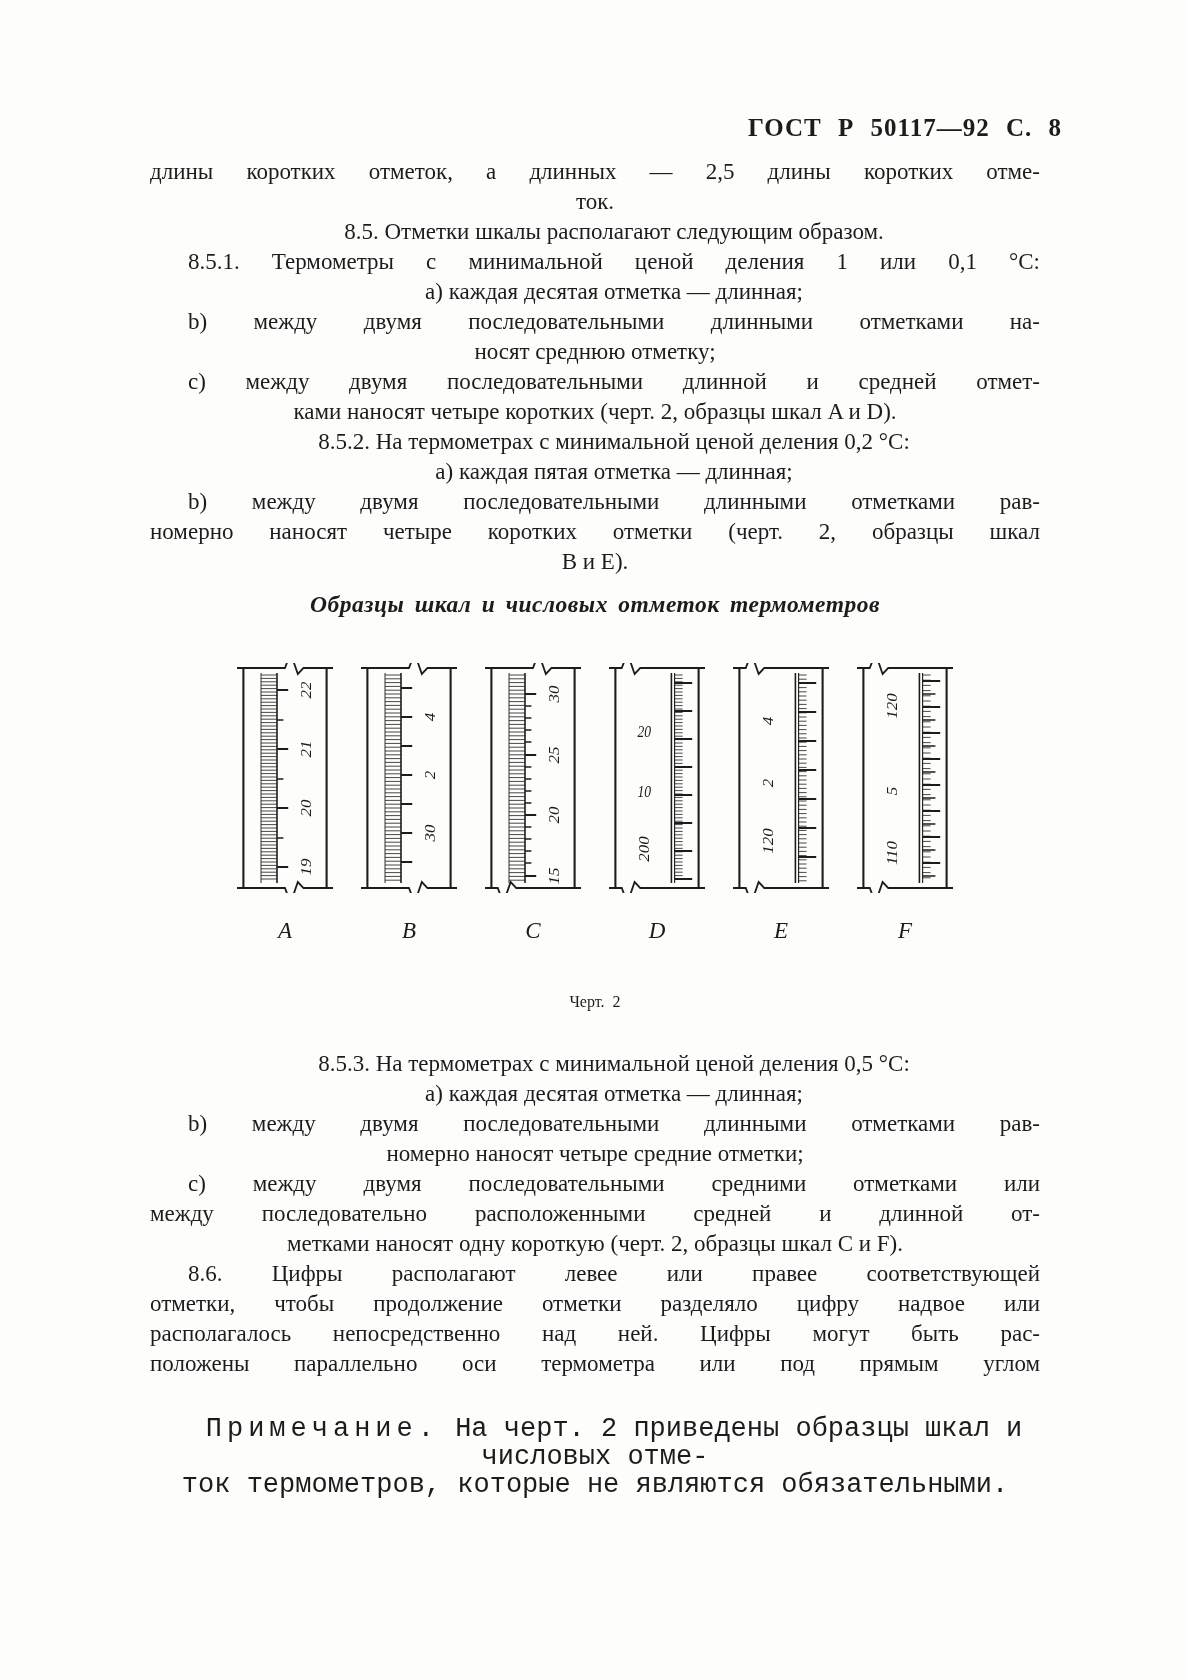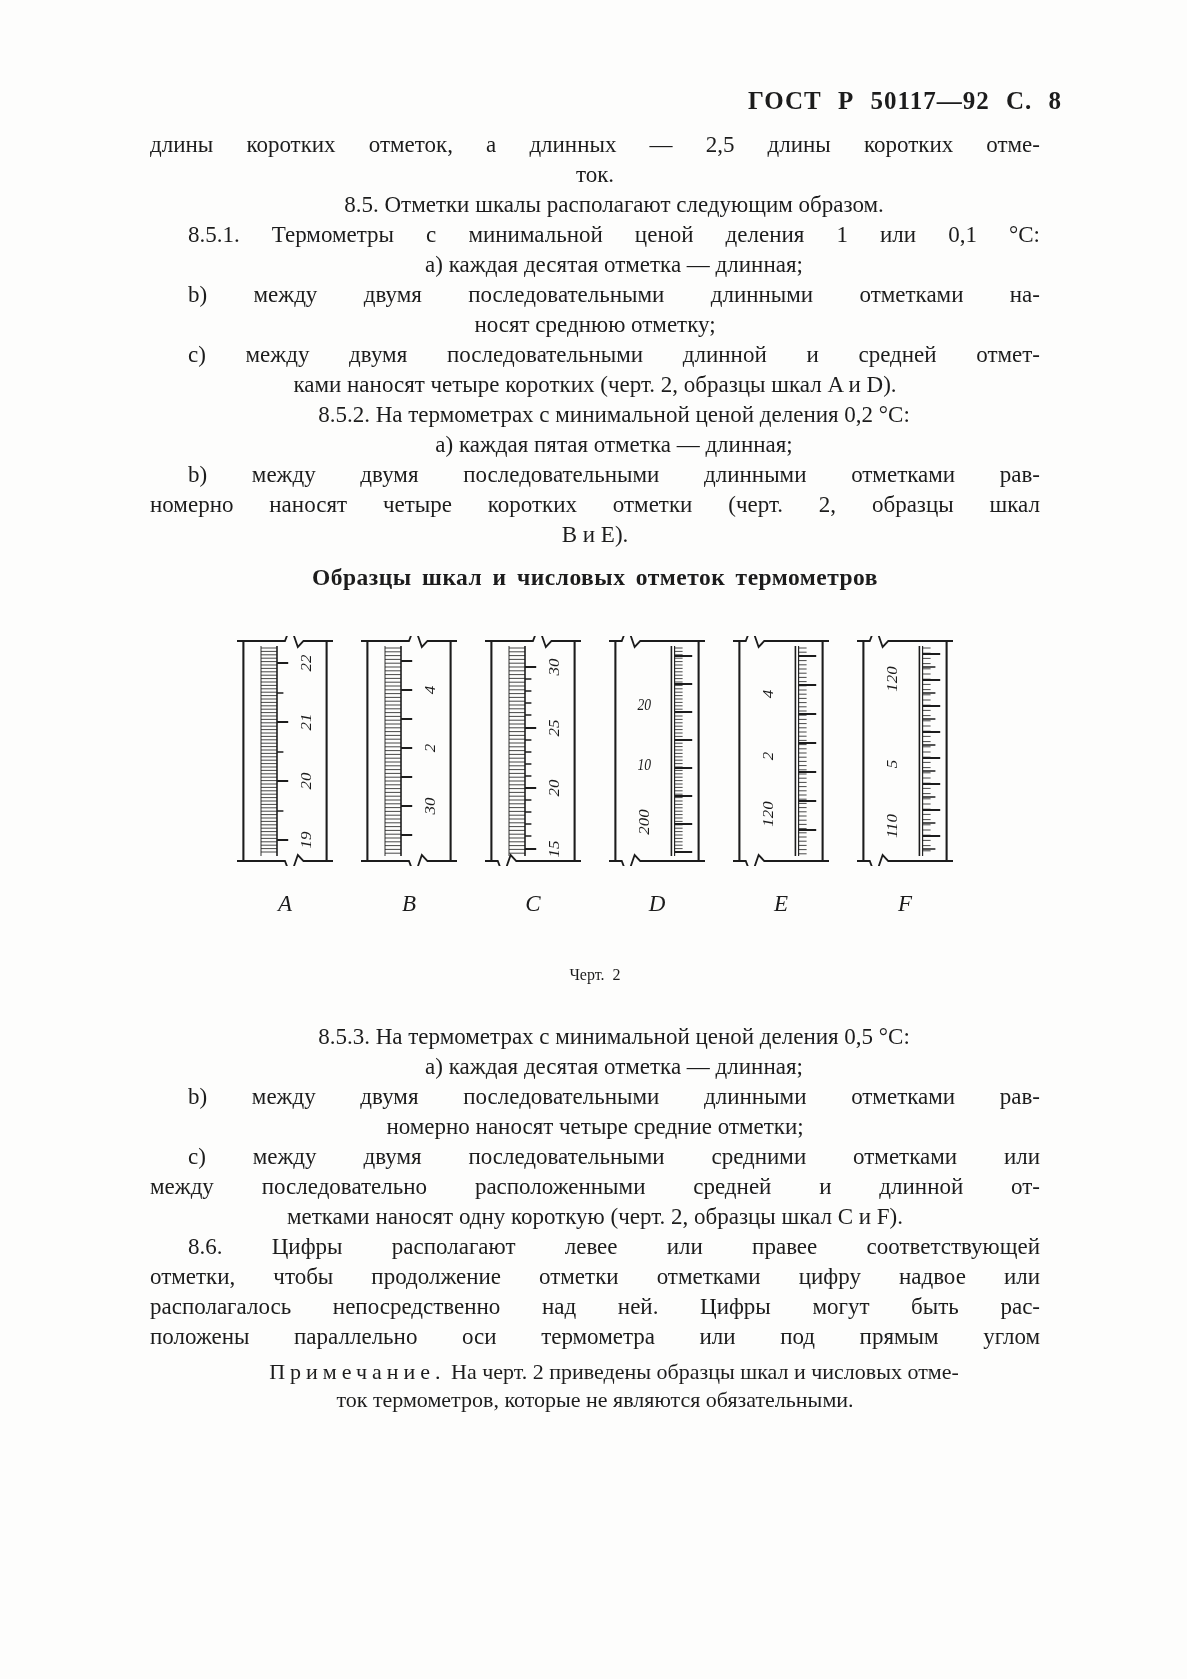--- a/index.html
+++ b/index.html
@@ -9,21 +9,21 @@
     width:1187px;
     height:1679px;
     margin:0 auto;
     background:#fdfdfc;
     color:#1c1c1c;
     font-family:"Liberation Serif", serif;
     overflow:hidden;
     box-sizing:border-box;
   }
   .header{
-    padding-top:88px;
+    padding-top:115px;
     margin:0 125px 0 150px;
     text-align:right;
     font-weight:bold;
     font-size:25px;
     line-height:26px;
     word-spacing:9px;
     letter-spacing:1px;
   }
   .text-col{ margin:0 147px 0 150px; }
   .para{ font-size:23px; line-height:30px; }
@@ -33,20 +33,21 @@
   .line.j{ text-align:justify; text-align-last:justify; }
   .line.ind{ text-indent:38px; }
   .fig-heading{
     margin-top:14px;
     text-align:center;
     font-weight:bold;
     font-size:23.5px;
     line-height:26px;
     word-spacing:4px;
     letter-spacing:0.5px;
+    font-style:italic;
   }
   .fig-row{
     margin-top:46px;
     display:flex;
     justify-content:center;
     gap:28px;
   }
   .thermo-col{
     width:96px;
     display:flex;
@@ -60,23 +61,24 @@
     line-height:24px;
   }
   .fig-caption{
     margin-top:44px;
     text-align:center;
     font-size:16px;
     line-height:30px;
     word-spacing:4px;
   }
   .note{
-    margin-top:6px;
-    font-size:22px;
+    margin-top:36px;
+    font-size:27px;
     line-height:28px;
+    font-family:Liberation Mono, monospace;
   }
   .note .note-label{ letter-spacing:5px; }
 </style>
 </head>
 <body>
 
 <div class="page">
 
   <div class="header">
     <span>ГОСТ Р 50117—92 С. 8</span>
@@ -213,21 +215,21 @@
     <div class="para sec2">
 
     <div class="line ind">8.5.3. На термометрах с минимальной ценой деления 0,5 °С:</div>
         <div class="line ind">a) каждая десятая отметка — длинная;</div>
         <div class="line ind j">b) между двумя последовательными длинными отметками рав-</div>
         <div class="line">номерно наносят четыре средние отметки;</div>
         <div class="line ind j">c) между двумя последовательными средними отметками или</div>
         <div class="line j">между последовательно расположенными средней и длинной от-</div>
         <div class="line">метками наносят одну короткую (черт. 2, образцы шкал C и F).</div>
         <div class="line ind j">8.6. Цифры располагают левее или правее соответствующей</div>
-        <div class="line j">отметки, чтобы продолжение отметки отметками цифру надвое или</div>
+        <div class="line j">отметки, чтобы продолжение отметки разделяло цифру надвое или</div>
         <div class="line j">располагалось непосредственно над ней. Цифры могут быть рас-</div>
         <div class="line j">положены параллельно оси термометра или под прямым углом</div>
       </div>
 
     <div class="note">
       <div class="line ind">
         <span class="note-label">Примечание.</span>
         <span>На черт. 2 приведены образцы шкал и числовых отме-</span>
       </div>
       <div class="line">ток термометров, которые не являются обязательными.</div>

